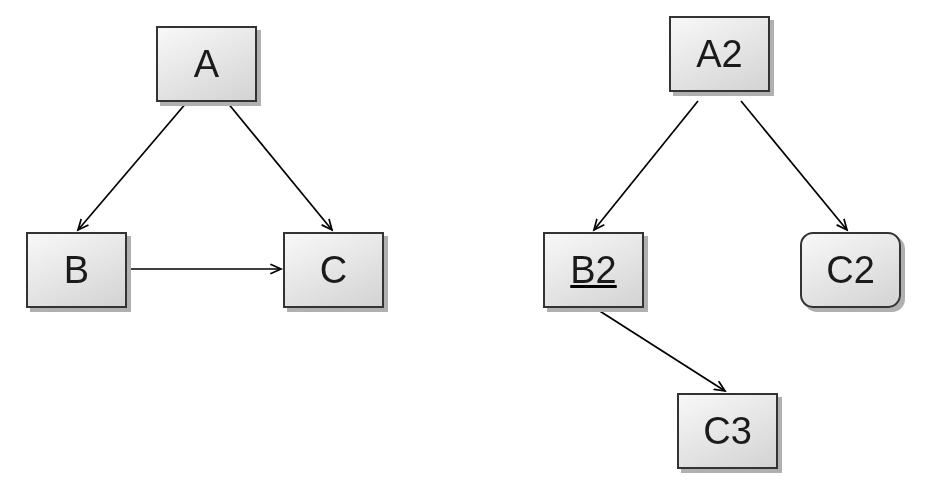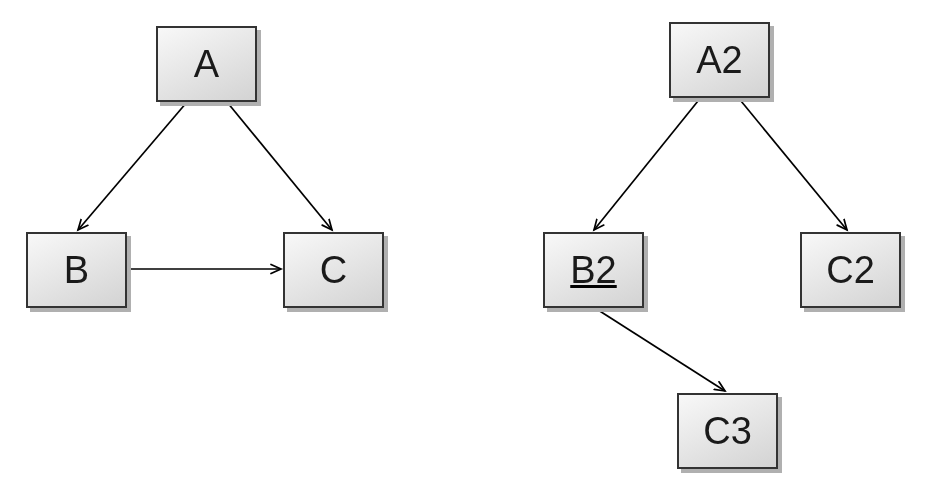--- a/index.html
+++ b/index.html
@@ -71,27 +71,27 @@
     </div>
     <div class="node" style="left:26px; top:232px;">
       <span class="node-label">B</span>
     </div>
     <div class="node" style="left:283px; top:232px;">
       <span class="node-label">C</span>
     </div>
   </div>
 
   <div>
-    <div class="node" style="left:669px; top:22px;">
+    <div class="node" style="left:669px; top:16px;">
       <span class="node-label">A2</span>
     </div>
     <div class="node" style="left:543px; top:232px;text-decoration:underline;">
       <span class="node-label">B2</span>
     </div>
-    <div class="node" style="left:800px; top:232px;">
+    <div class="node" style="left:800px; top:232px;border-radius:13px;">
       <span class="node-label">C2</span>
     </div>
     <div class="node" style="left:677px; top:393px;justify-content:center;">
       <span class="node-label">C3</span>
     </div>
   </div>
 
 </div>
 
 </body></html>

